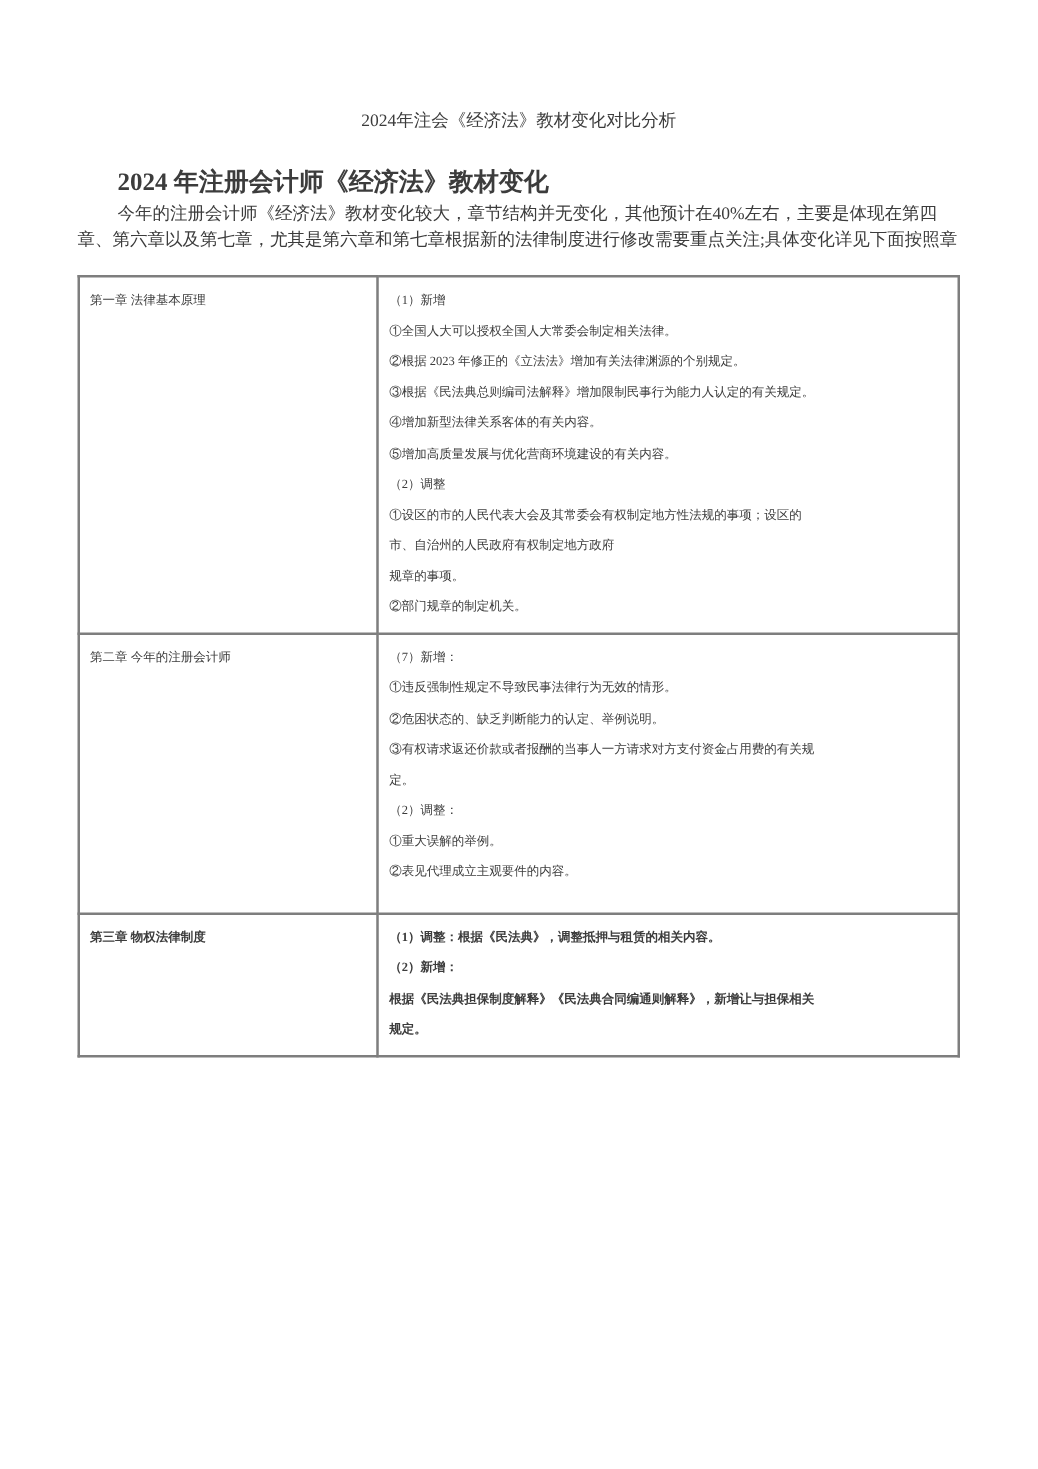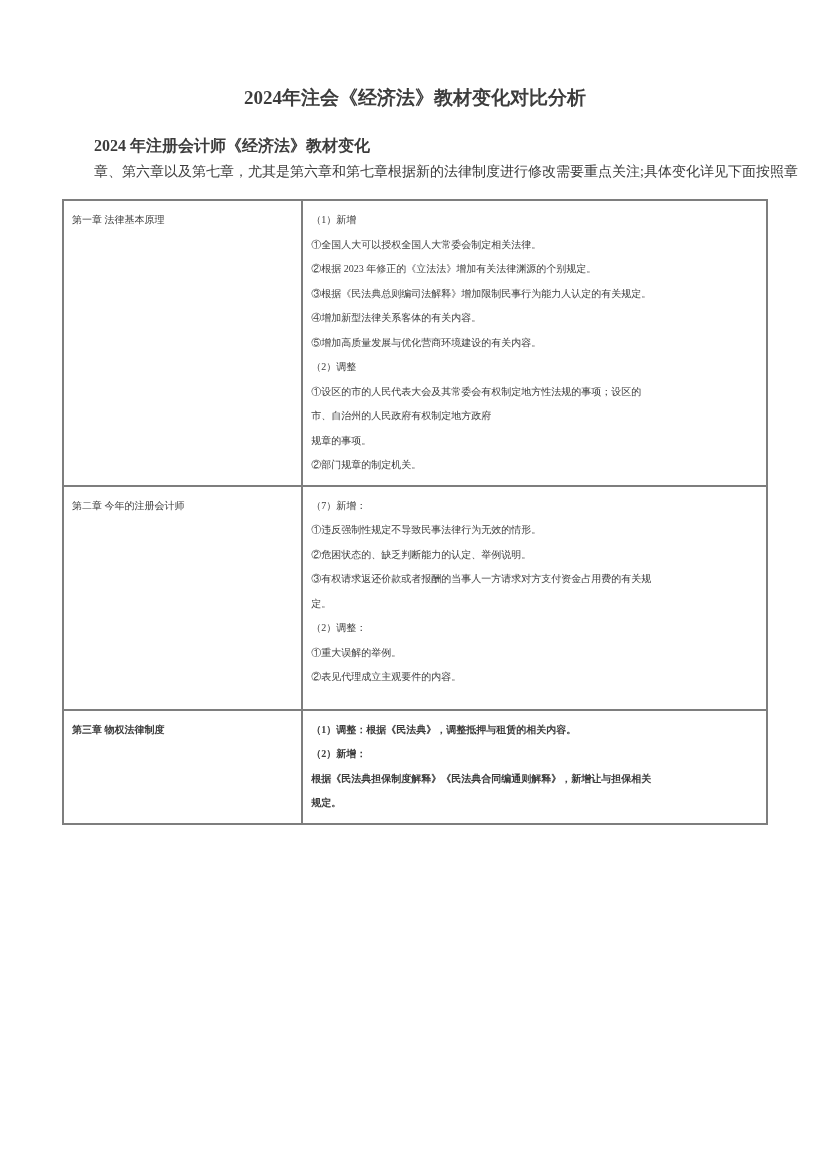--- a/index.html
+++ b/index.html
@@ -14,29 +14,29 @@
     height: 1175px;
     margin: 0 auto;
     background: var(--bg-color);
     color: var(--text-color);
     font-family: "Liberation Serif", "DejaVu Serif", serif;
     padding: 84px 62px 0 62px;
     overflow: hidden;
   }
   .doc-title {
     text-align: center;
-    font-size: 19px;
-    font-weight: bold;
+    font-size: 14px;
+    font-weight: normal;
     line-height: 28px;
     white-space: nowrap;
   }
   .subtitle {
     margin-top: 24px;
     padding-left: 32px;
-    font-size: 16px;
+    font-size: 20px;
     font-weight: bold;
     line-height: 20px;
     white-space: nowrap;
   }
   .intro {
     margin-top: 5px;
     font-size: 14px;
     line-height: 21px;
   }
   .intro .text-line:first-child { text-indent: 32px; }
@@ -62,20 +62,21 @@
 </style>
 </head>
 <body>
 
 <div class="page">
   <div class="doc-title">2024年注会《经济法》教材变化对比分析</div>
 
   <div class="subtitle">2024 年注册会计师《经济法》教材变化</div>
 
   <div class="intro">
+      <div class="text-line">今年的注册会计师《经济法》教材变化较大，章节结构并无变化，其他预计在40%左右，主要是体现在第四</div>
       <div class="text-line">章、第六章以及第七章，尤其是第六章和第七章根据新的法律制度进行修改需要重点关注;具体变化详见下面按照章</div>
     </div>
 
   <table class="changes-table">
     <tbody>
       <tr class="row-1">
         <td class="chapter-cell">第一章 法律基本原理</td>
         <td class="changes-cell">
             <div class="text-line">（1）新增</div>
             <div class="text-line">①全国人大可以授权全国人大常委会制定相关法律。</div>

